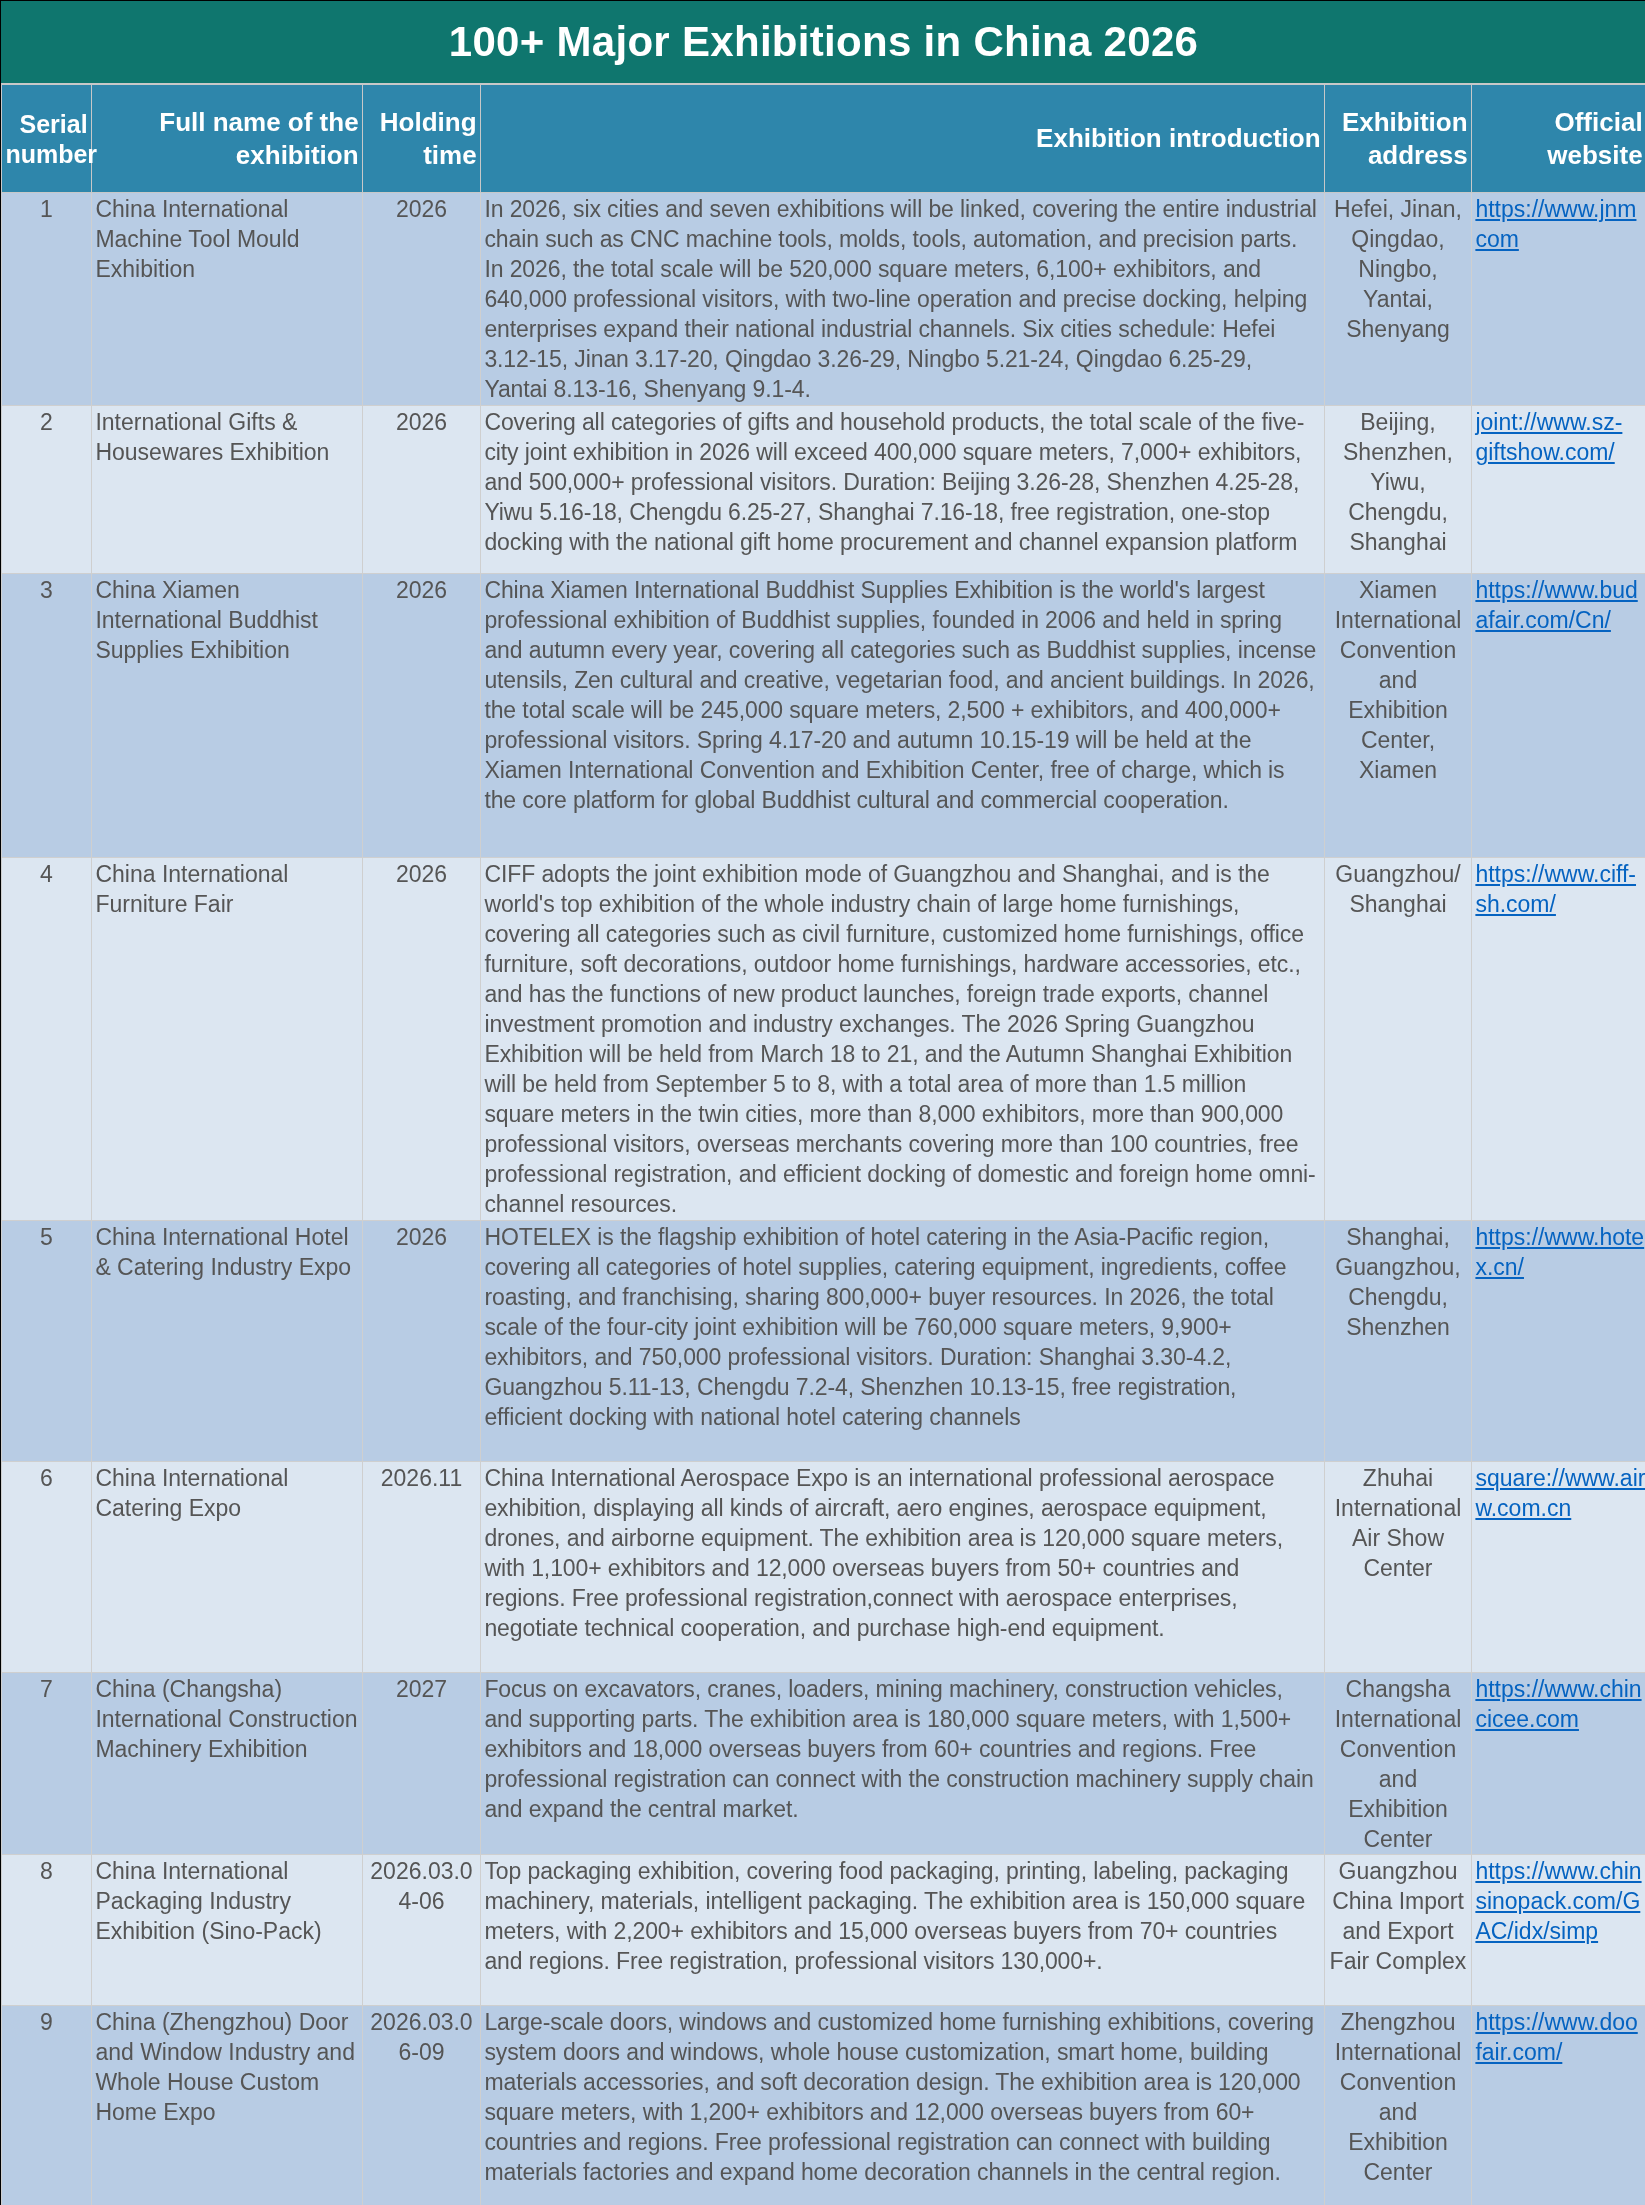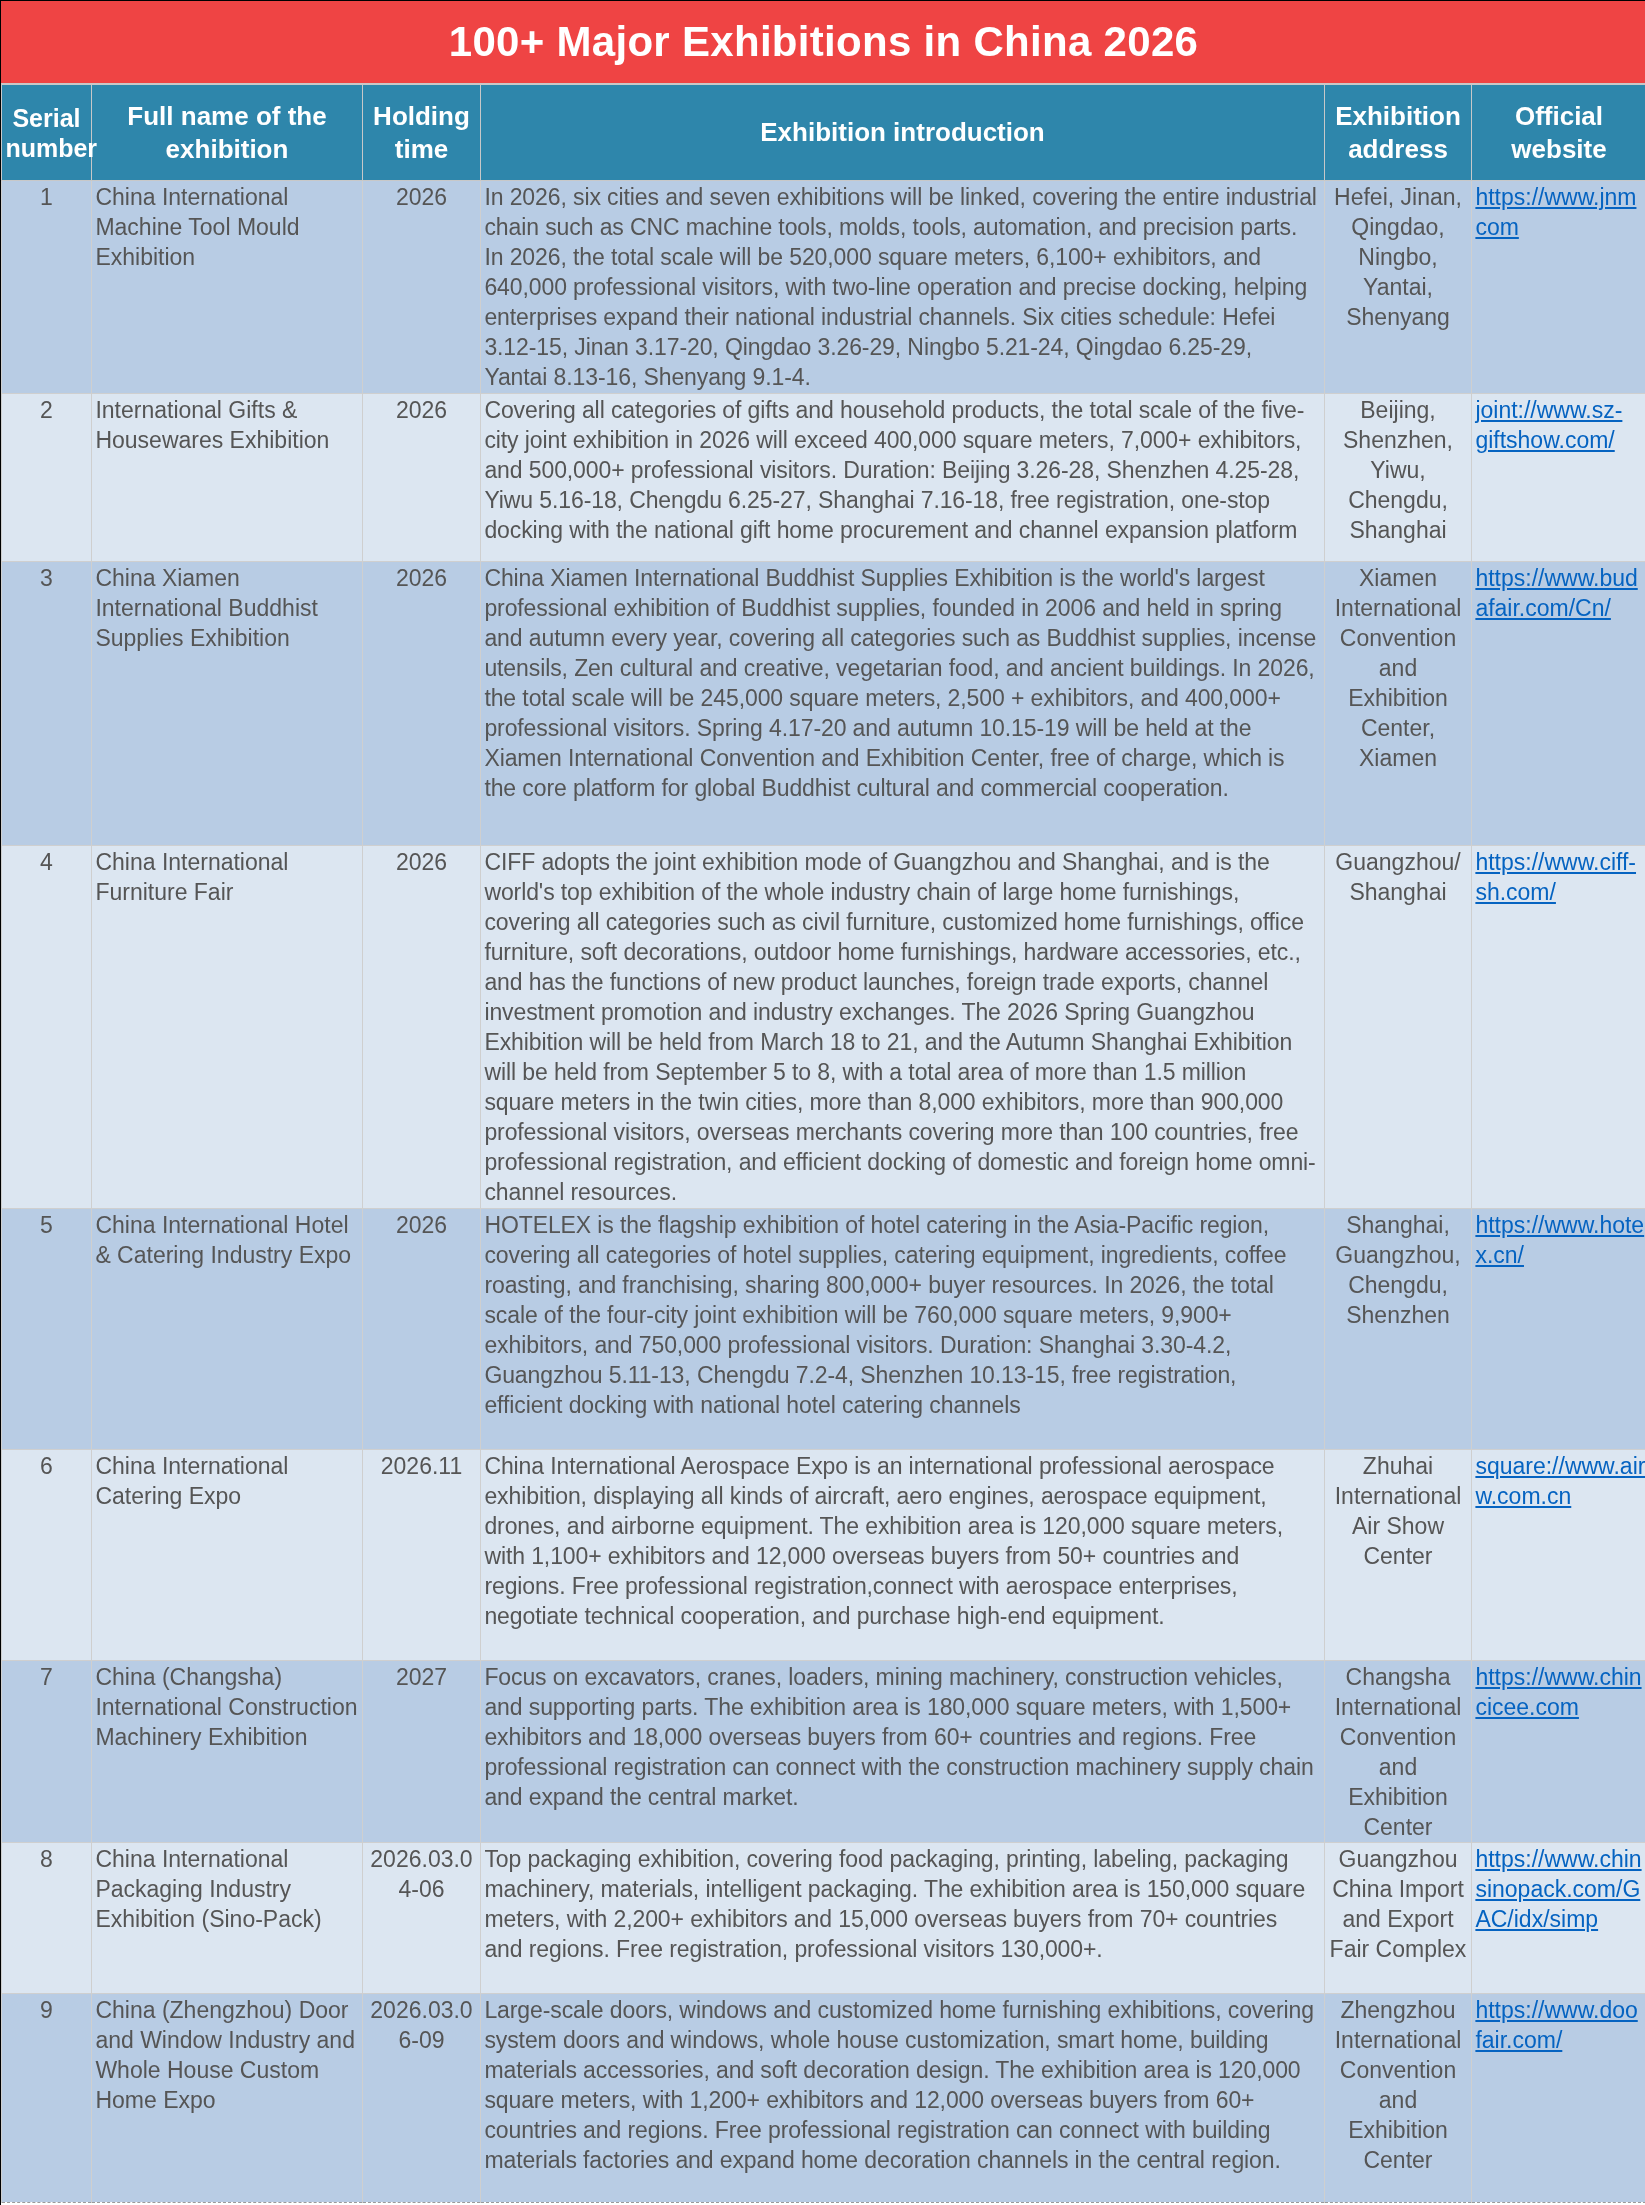--- a/index.html
+++ b/index.html
@@ -1,28 +1,28 @@
 <!DOCTYPE html>
 <html style="font-size:13.4px"><head>
   <meta charset="utf-8">
   <style>
     html, body { margin: 0; padding: 0; background: #ffffff; }
     body { width: 1646px; height: 2205px; overflow: hidden; position: relative;
       font-family: "Liberation Sans", sans-serif; }
     .sheet { position: absolute; left: 0; top: 0; width: 1646px; height: 2205px;
       border-left: 0.8px solid #000; border-top: 0.8px solid #000; box-sizing: border-box; overflow: hidden; }
-    .title-bar { height: 83px; background: #ef4444; color: #fff; display: flex;
+    .title-bar { height: 83px; background: #0f766e; color: #fff; display: flex;
       align-items: center; justify-content: center; border-bottom: 1.7px solid #c8c8c8; box-sizing: border-box; }
     .title-bar h1 { margin: 0; font-size: 42px; font-weight: bold; letter-spacing: 0.3px; }
     table { border-collapse: collapse; table-layout: fixed; width: 1645px; }
     col.c1 { width: 90px; } col.c2 { width: 271px; } col.c3 { width: 118px; }
     col.c4 { width: 844px; } col.c5 { width: 147px; } col.c6 { width: 175px; }
     th { background: #2e86ab; color: #fff; font-weight: bold; font-size: 26px;
-      line-height: 33px; border: 1.3px solid #c8c8c8; padding: 0 3.4px; text-align: center;
-      vertical-align: middle; height: 96px; box-sizing: border-box; }
+      line-height: 33px; border: 1.3px solid #c8c8c8; padding: 0 3.4px; text-align: right;
+      vertical-align: middle; height: 108px; box-sizing: border-box; }
     td { font-size: 23px; line-height: 30px; color: #555555; border: 1.3px solid #cfcfcf;
       vertical-align: top; padding: 0.8px 3.4px 0 3.4px; overflow: hidden; }
     tr.odd td { background: #b8cce4; }
     tr.even td { background: #dce6f1; }
     td.serial, td.time, td.addr { text-align: center; }
     td.intro { letter-spacing: -0.1px; }
     td.site { padding-left: 3.4px; padding-right: 9px; white-space: nowrap; }
     td.site a { color: #0563c1; text-decoration: underline; display: block; }
     tr:last-child td { border-bottom: 1.7px dashed #9a9a9a; }
   </style>

